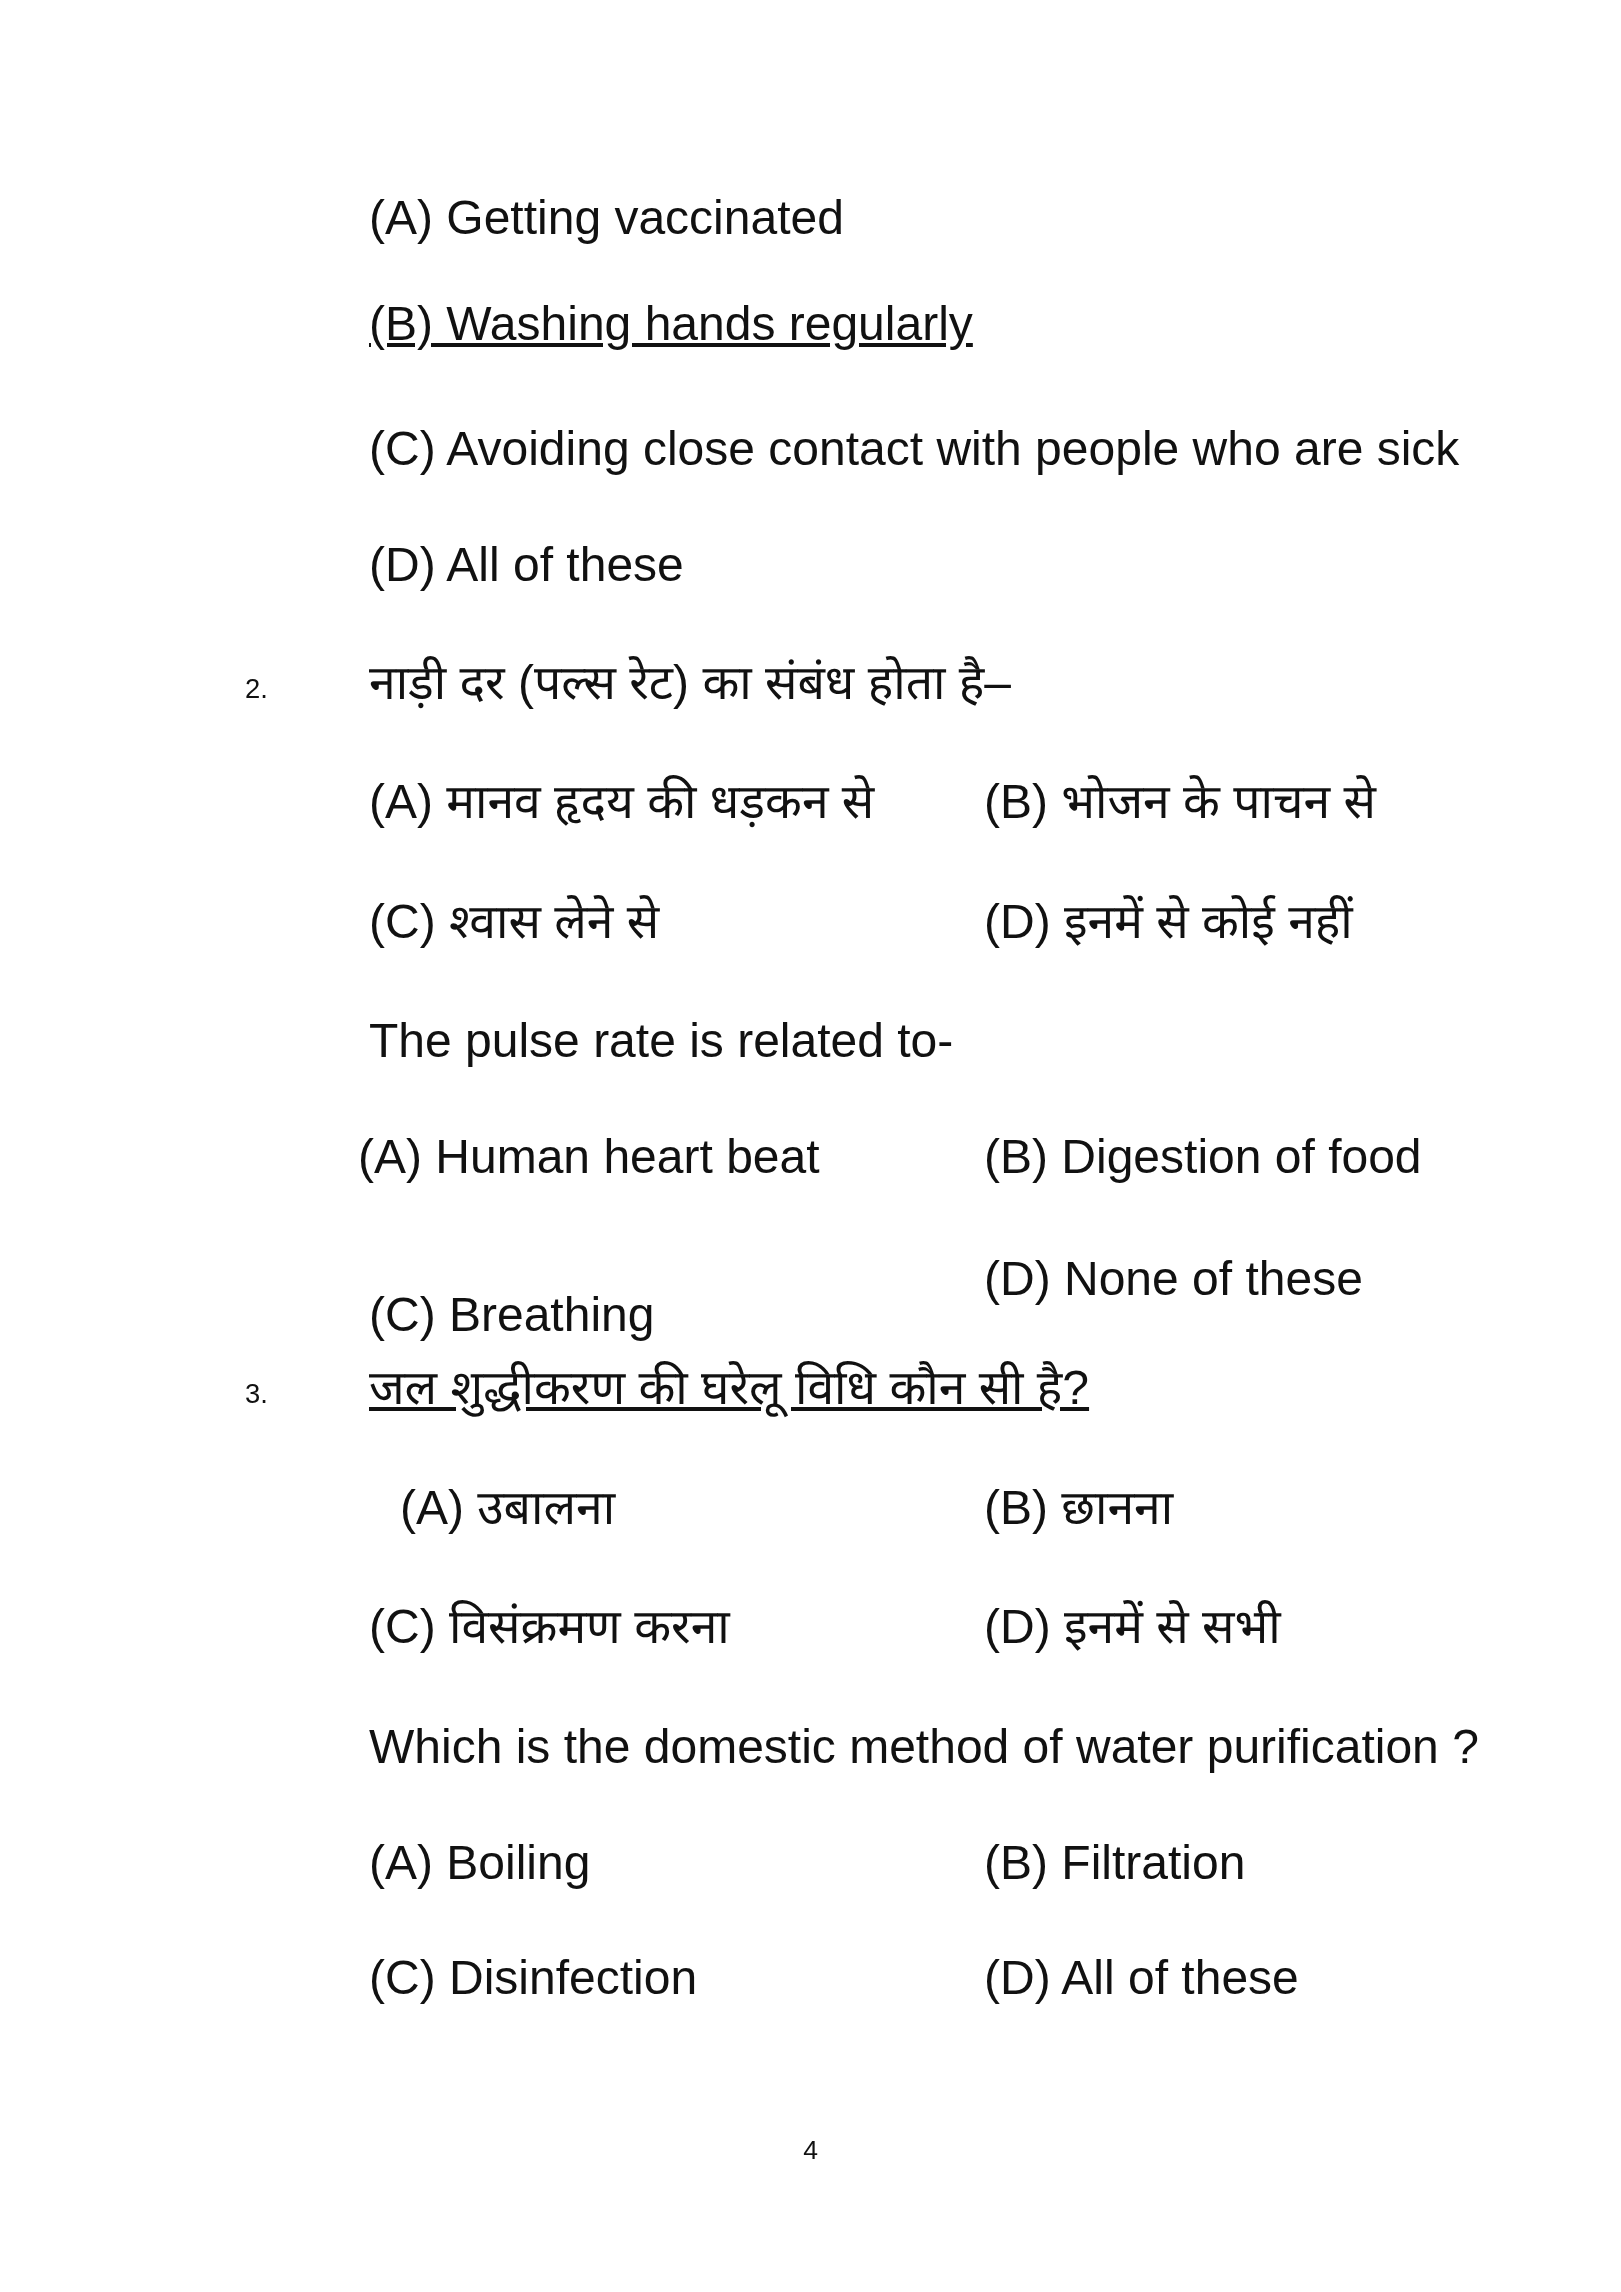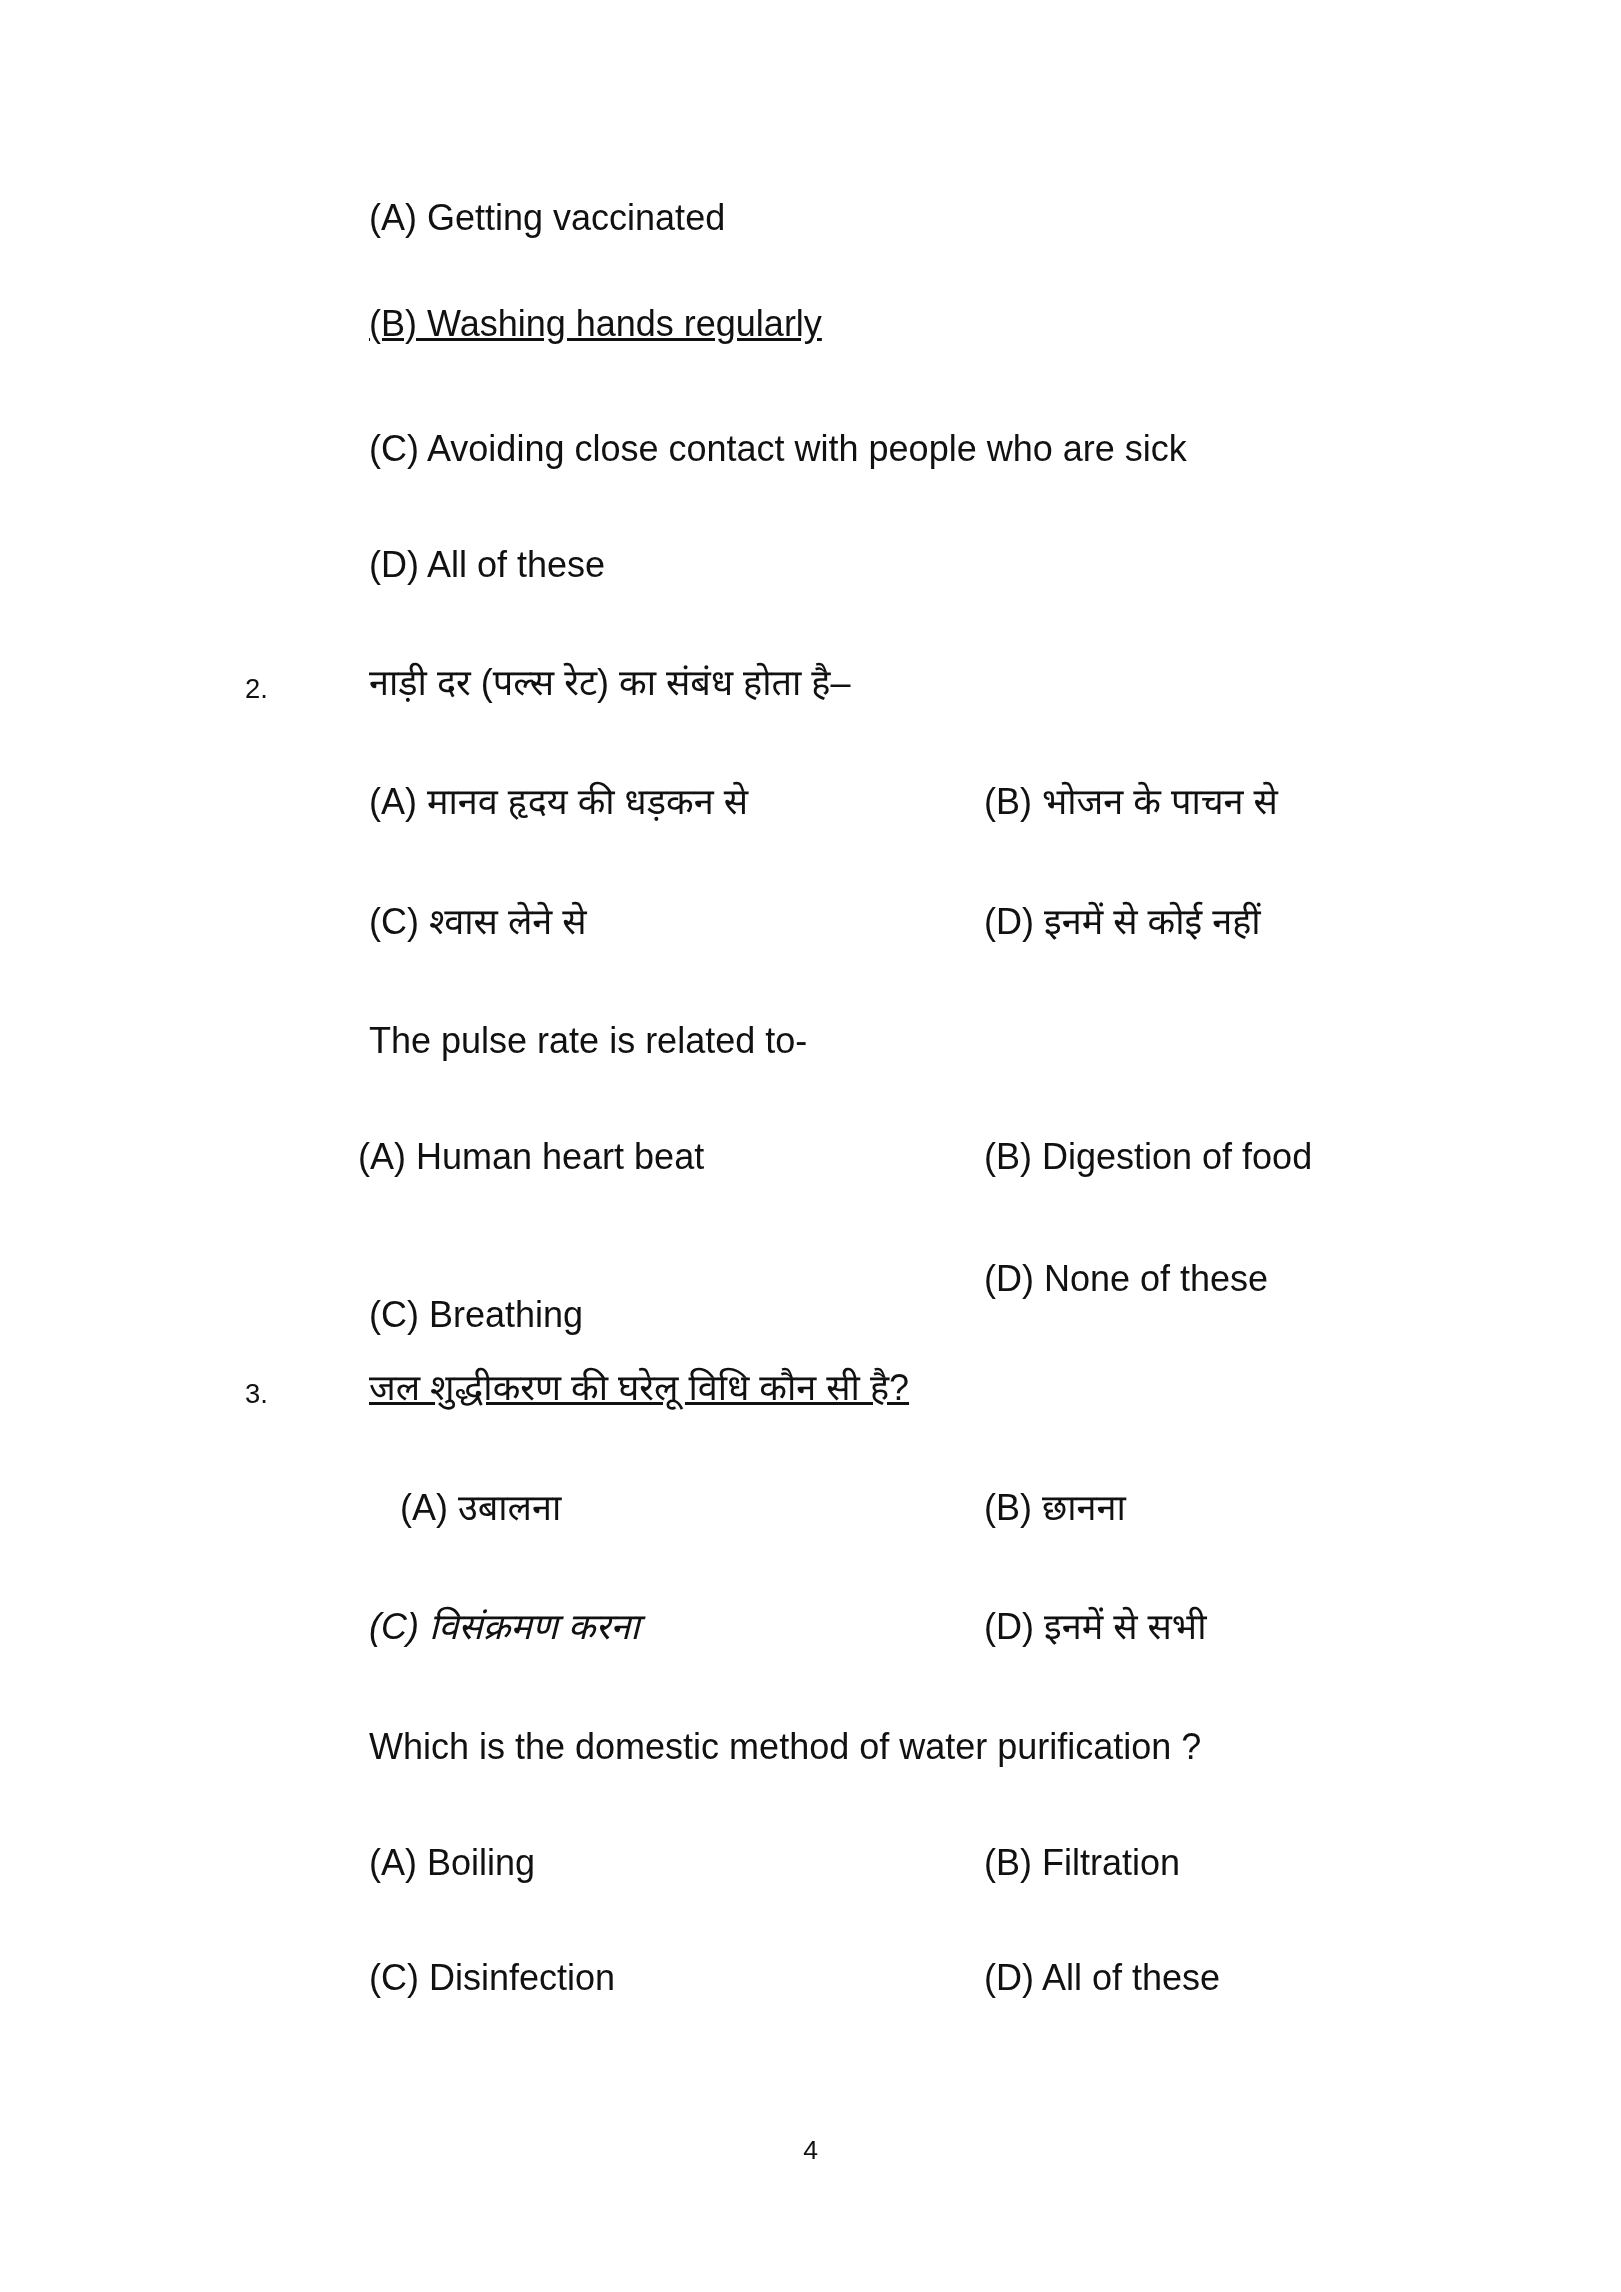--- a/index.html
+++ b/index.html
@@ -2,21 +2,21 @@
 <html><head>
   <meta charset="utf-8">
   <style>
     html, body { margin: 0; padding: 0; background: #ffffff; }
     body {
       width: 1621px; height: 2293px; position: relative; overflow: hidden;
       font-family: "Liberation Sans", "DejaVu Sans", sans-serif;
       color: #111111;
     }
     .line {
-      position: absolute; font-size: 36px; line-height: 43px; white-space: nowrap;
+      position: absolute; font-size: 48px; line-height: 43px; white-space: nowrap;
     }
     .qnum { position: absolute; font-size: 27.4px; line-height: 43px; }
     .page-number { position: absolute; left: 0; width: 100%; text-align: center; font-size: 26.5px; top: 2135px; }
   </style>
 </head>
 <body>
 
 <div class="line" style="left:369px; top:196px;">(A) Getting vaccinated</div>
 <div class="line" style="left:369px; top:302px;text-decoration:underline;">(B) Washing hands regularly</div>
 <div class="line" style="left:369px; top:427px;text-align:center;">(C) Avoiding close contact with people who are sick</div>
@@ -35,21 +35,21 @@
 <div class="line" style="left:358px; top:1135px;">(A) Human heart beat</div>
 <div class="line" style="left:984px; top:1135px;">(B) Digestion of food</div>
 <div class="line" style="left:369px; top:1293px;">(C) Breathing</div>
 <div class="line" style="left:984px; top:1251px;margin-top:6px;">(D) None of these</div>
 
 <div class="qnum" style="left:245px; top:1372px;">3.</div>
 <div class="line" style="left:369px; top:1366px;text-decoration:underline;">जल शुद्धीकरण की घरेलू विधि कौन सी है?</div>
 
 <div class="line" style="left:369px; top:1486px;margin-left:31px;">(A) उबालना</div>
 <div class="line" style="left:984px; top:1486px;">(B) छानना</div>
-<div class="line" style="left:369px; top:1605px;font-style:italic;">(C) विसंक्रमण करना</div>
+<div class="line" style="left:369px; top:1605px;">(C) विसंक्रमण करना</div>
 <div class="line" style="left:984px; top:1605px;">(D) इनमें से सभी</div>
 
 <div class="line" style="left:369px; top:1725px;">Which is the domestic method of water purification ?</div>
 
 <div class="line" style="left:369px; top:1841px;">(A) Boiling</div>
 <div class="line" style="left:984px; top:1841px;">(B) Filtration</div>
 <div class="line" style="left:369px; top:1956px;">(C) Disinfection</div>
 <div class="line" style="left:984px; top:1956px;">(D) All of these</div>
 
 <div class="page-number">4</div>

